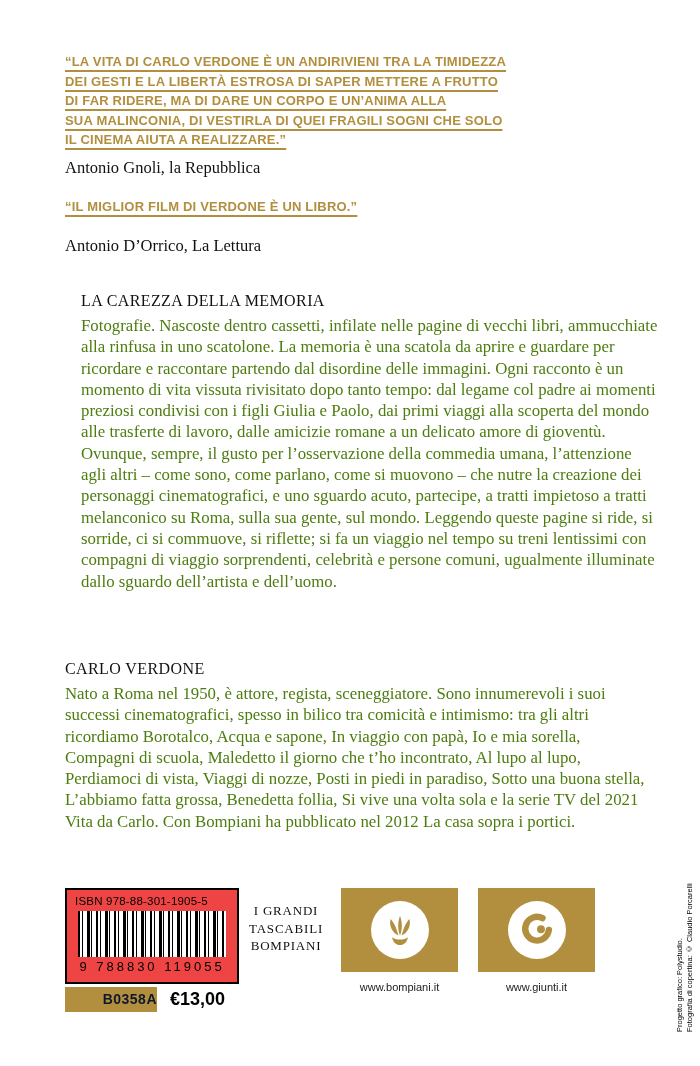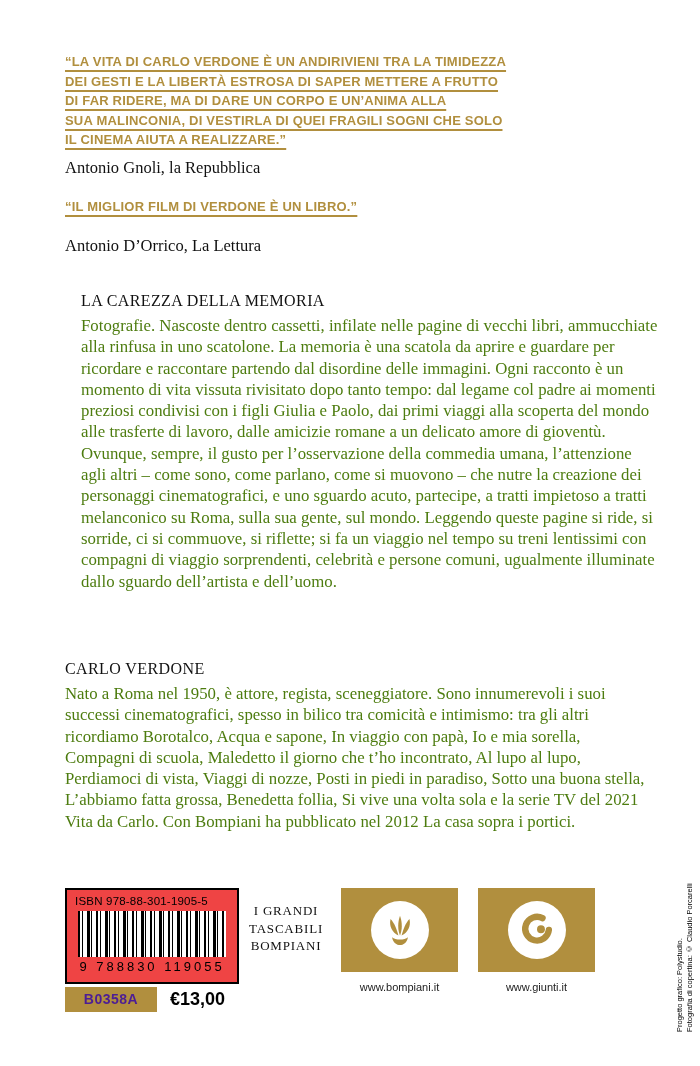--- a/index.html
+++ b/index.html
@@ -47,22 +47,22 @@
     background-image:repeating-linear-gradient(90deg,
       #000 0 2px, #fff 2px 4px, #000 4px 5px, #fff 5px 9px,
       #000 9px 12px, #fff 12px 13px, #000 13px 14px, #fff 14px 18px);
   }
   .digits {
     font-family:"Liberation Sans", sans-serif; font-size:13px;
     letter-spacing:3px; text-align:center; margin-top:2px; color:#000;
   }
   .code-badge {
     position:absolute; left:65px; top:987px; width:92px; height:25px;
-    background:#B18F3E; color:#4c1d95; font-family:"Liberation Sans", sans-serif;
-    font-weight:700; font-size:14px; line-height:25px; text-align:center;
+    background:#B18F3E; color:#0f172a; font-family:"Liberation Sans", sans-serif;
+    font-weight:700; font-size:14px; line-height:25px; text-align:right;
     letter-spacing:0.5px;
   }
   .price {
     position:absolute; left:170px; top:987px; height:25px; line-height:25px;
     font-family:"Liberation Sans", sans-serif; font-weight:700; font-size:18px; color:#000;
   }
   .imprint {
     position:absolute; left:243px; top:902px; width:86px; text-align:center;
     font-size:13px; line-height:17.5px; letter-spacing:0.8px; color:#111;
   }

